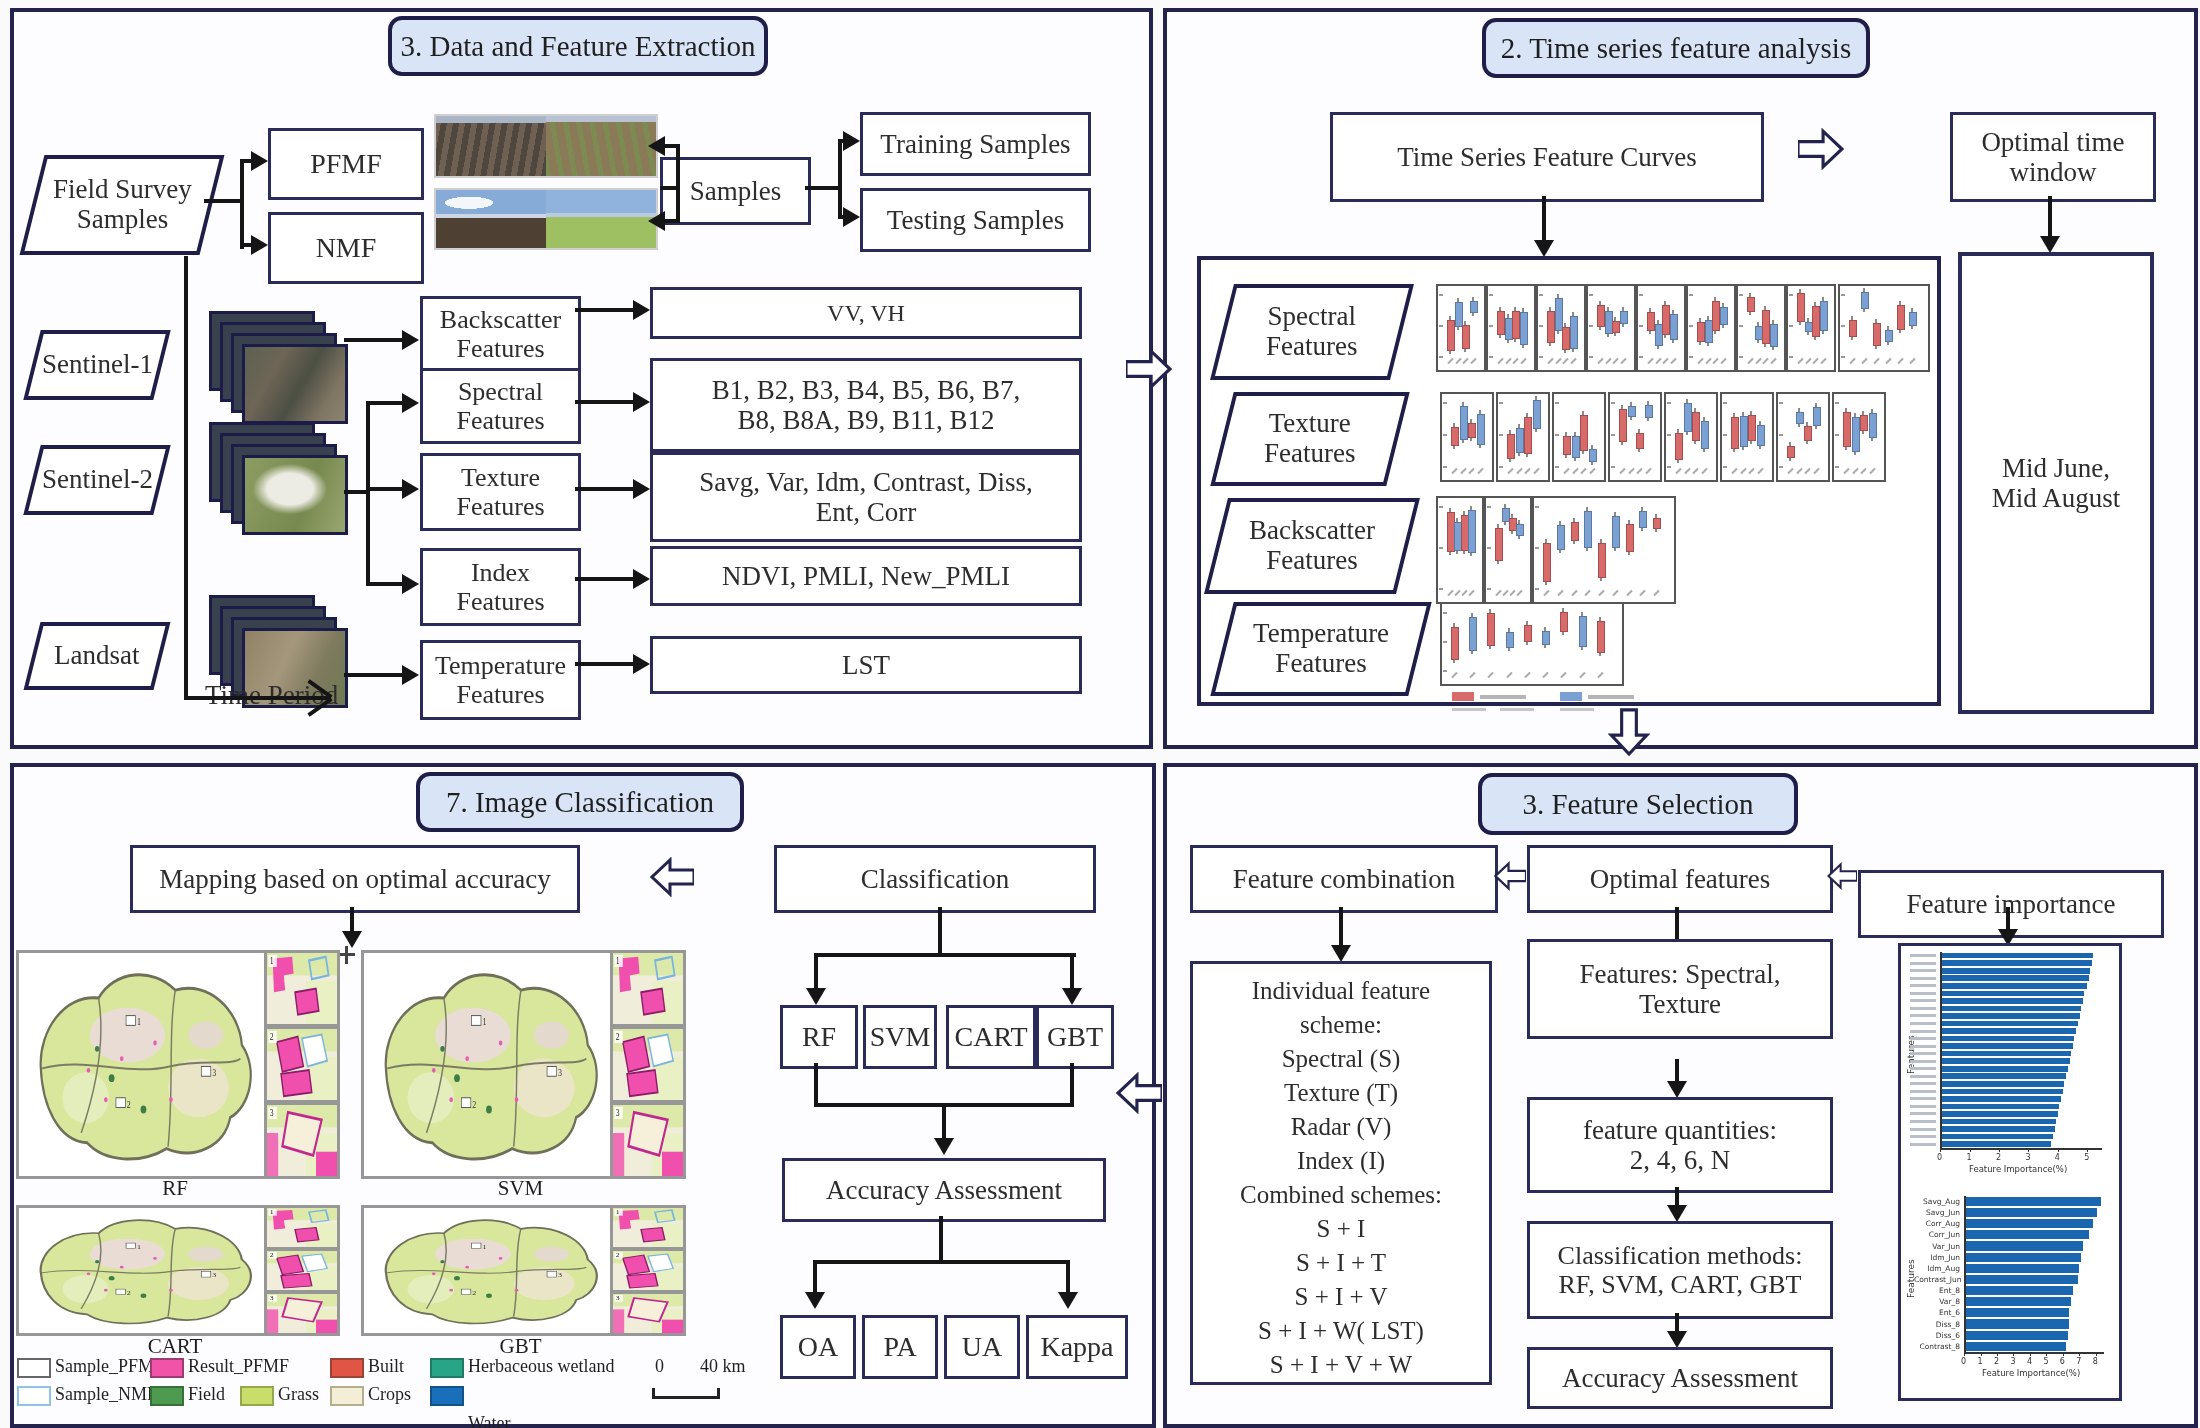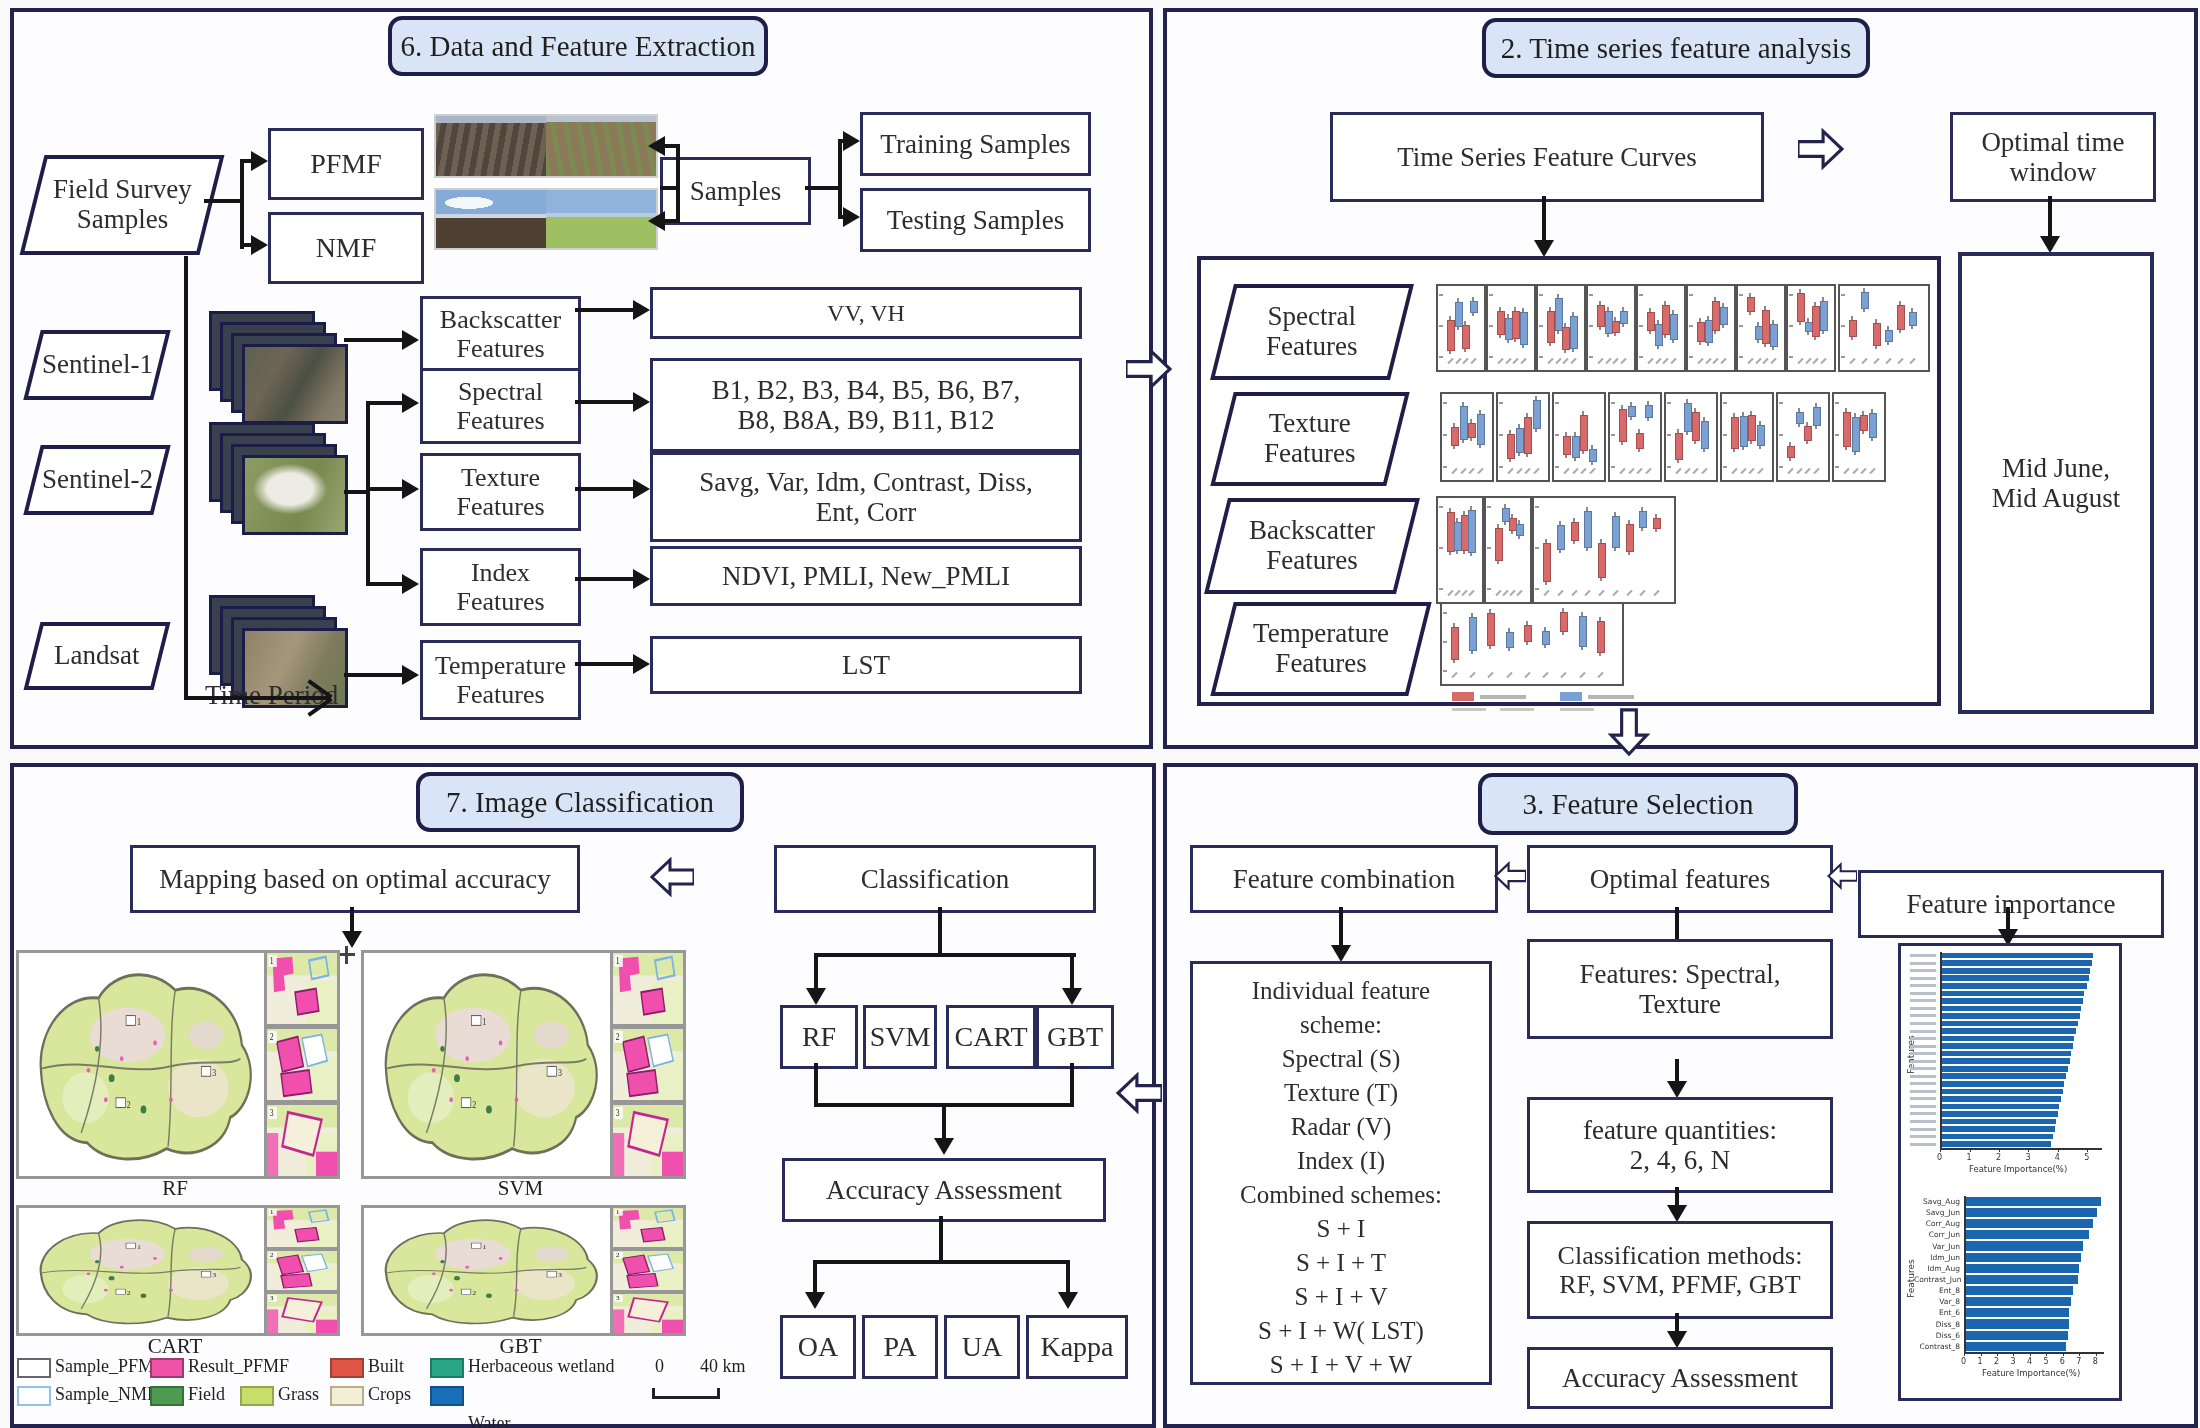--- a/index.html
+++ b/index.html
@@ -58,21 +58,21 @@
 <svg class="hsvg" style="left:1126px;top:348px" width="46" height="42" viewBox="0 0 44 40">
     <polygon points="0,13 24,13 24,3 42,20 24,37 24,27 0,27" fill="#fff" stroke="#23234d" stroke-width="3"></polygon>
   </svg>
 <svg class="hsvg" style="left:1608px;top:708px" width="42" height="50" viewBox="0 0 40 44">
     <polygon points="13,0 13,24 3,24 20,42 37,24 27,24 27,0" fill="#fff" stroke="#23234d" stroke-width="3"></polygon>
   </svg>
 <svg class="hsvg" style="left:1116px;top:1072px" width="46" height="42" viewBox="0 0 44 40">
     <polygon points="44,13 20,13 20,3 2,20 20,37 20,27 44,27" fill="#fff" stroke="#23234d" stroke-width="3"></polygon>
   </svg>
 
-<div class="pill" style="left:388px;top:16px;width:372px;height:52px">6. Data and Feature Extraction</div>
+<div class="pill" style="left:388px;top:16px;width:372px;height:52px">3. Data and Feature Extraction</div>
 
 <div class="para" style="left:32px;top:155px;width:172px;height:92px">
     <span>
       <span>Field Survey</span>
       <span>Samples</span>
     </span>
   </div>
 <div class="box" style="left:268px;top:128px;width:150px;height:66px;font-size:28px">PFMF</div>
 <div class="box" style="left:268px;top:212px;width:150px;height:66px;font-size:28px">NMF</div>
 
@@ -693,21 +693,21 @@
 <div class="ln" style="left:1675px;top:1059px;width:4px;height:22px"></div>
 <div class="ah-d" style="left:1667px;top:1081px"></div>
 <div class="box" style="left:1527px;top:1097px;width:300px;height:90px">
     <span>feature quantities:</span>
     <span>2, 4, 6, N</span>
   </div>
 <div class="ln" style="left:1675px;top:1187px;width:4px;height:18px"></div>
 <div class="ah-d" style="left:1667px;top:1205px"></div>
 <div class="box" style="left:1527px;top:1221px;width:300px;height:92px;font-size:26px">
     <span>Classification methods:</span>
-    <span>RF, SVM, PFMF, GBT</span>
+    <span>RF, SVM, CART, GBT</span>
   </div>
 <div class="ln" style="left:1675px;top:1313px;width:4px;height:18px"></div>
 <div class="ah-d" style="left:1667px;top:1331px"></div>
 <div class="box" style="left:1527px;top:1347px;width:300px;height:56px">Accuracy Assessment</div>
 
 <div class="box" style="left:1898px;top:943px;width:218px;height:452px"></div>
 <div class="chart-host" id="chart1" style="left:1904px;top:952px;width:206px;height:232px">
     <span class="ylab" style="left:2px;top:122px">Features</span>
     <span class="bsquig" style="left:6px;top:2.1px;width:26px;height:3.0px"></span>
     <span class="bar" style="left:36px;top:0.8px;width:153.2px;height:5.7px;background:#1a67b0"></span>

